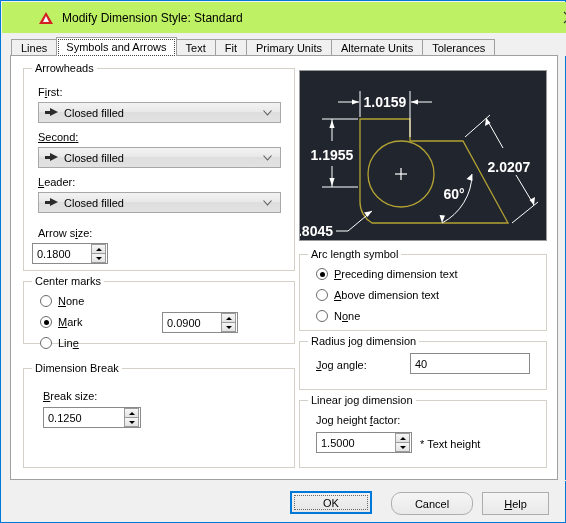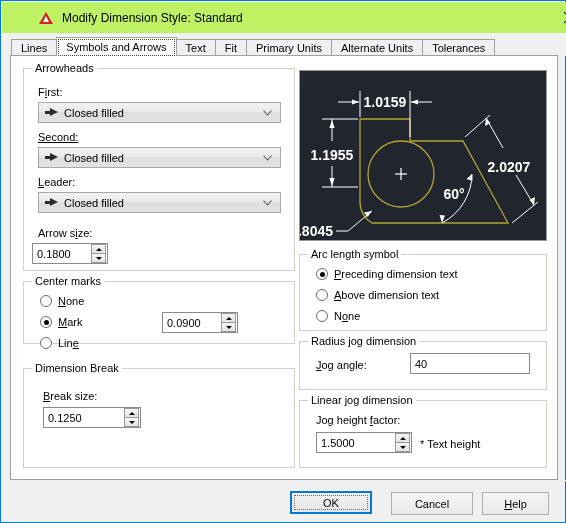--- a/index.html
+++ b/index.html
@@ -475,20 +475,20 @@
     </div>
 
   </div>
 
   <div class="footer-sep"></div>
 
   <div class="btn default" style="left:289px;top:490px;width:82px;">
     <span>OK</span>
     <span class="inner-focus"></span>
   </div>
-  <div class="btn" style="left:390px;top:491px;width:82px;">
+  <div class="btn" style="left:390px;top:491px;width:82px;border-radius:10px;">
     <span>Cancel</span>
   </div>
   <div class="btn" style="left:481px;top:491px;width:67px;">
     <span><span class="u">H</span>elp</span>
   </div>
 
 </div>
 
 </body></html>

